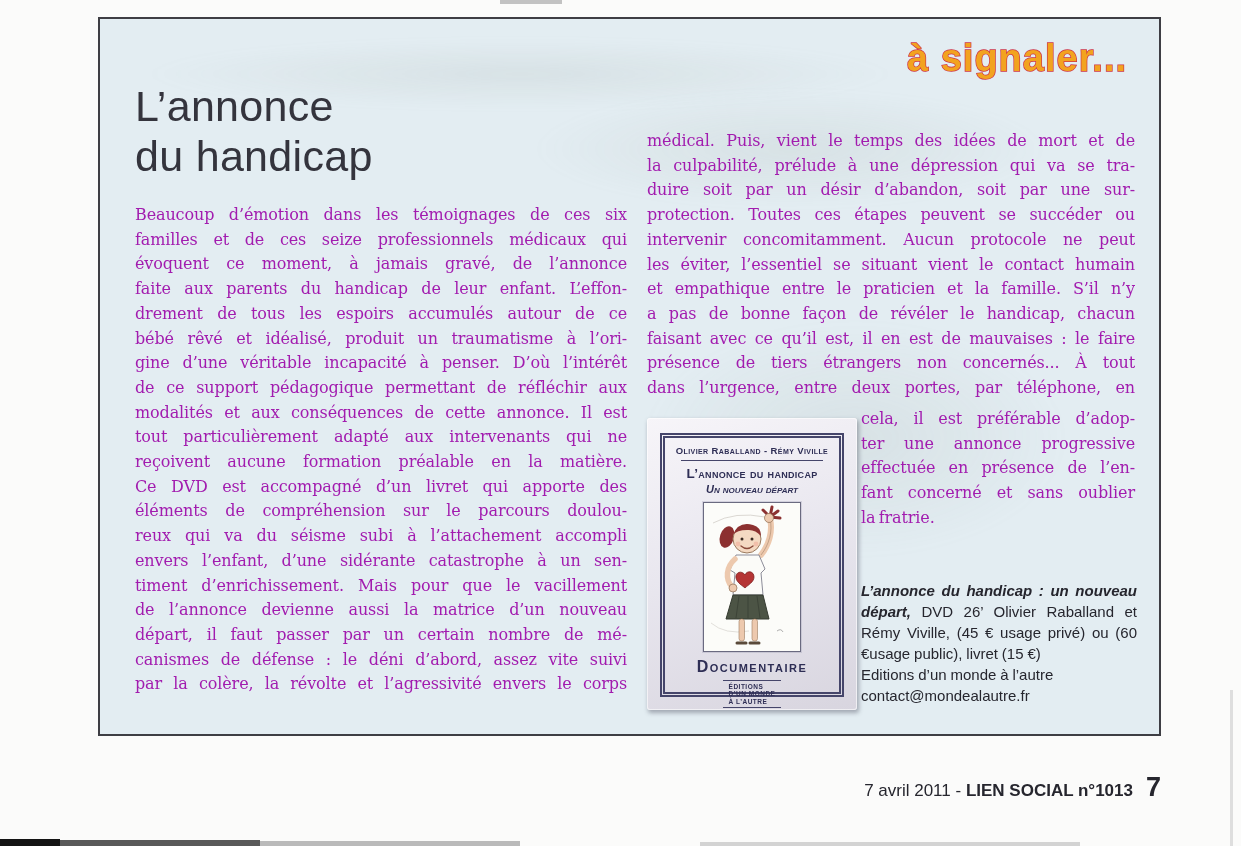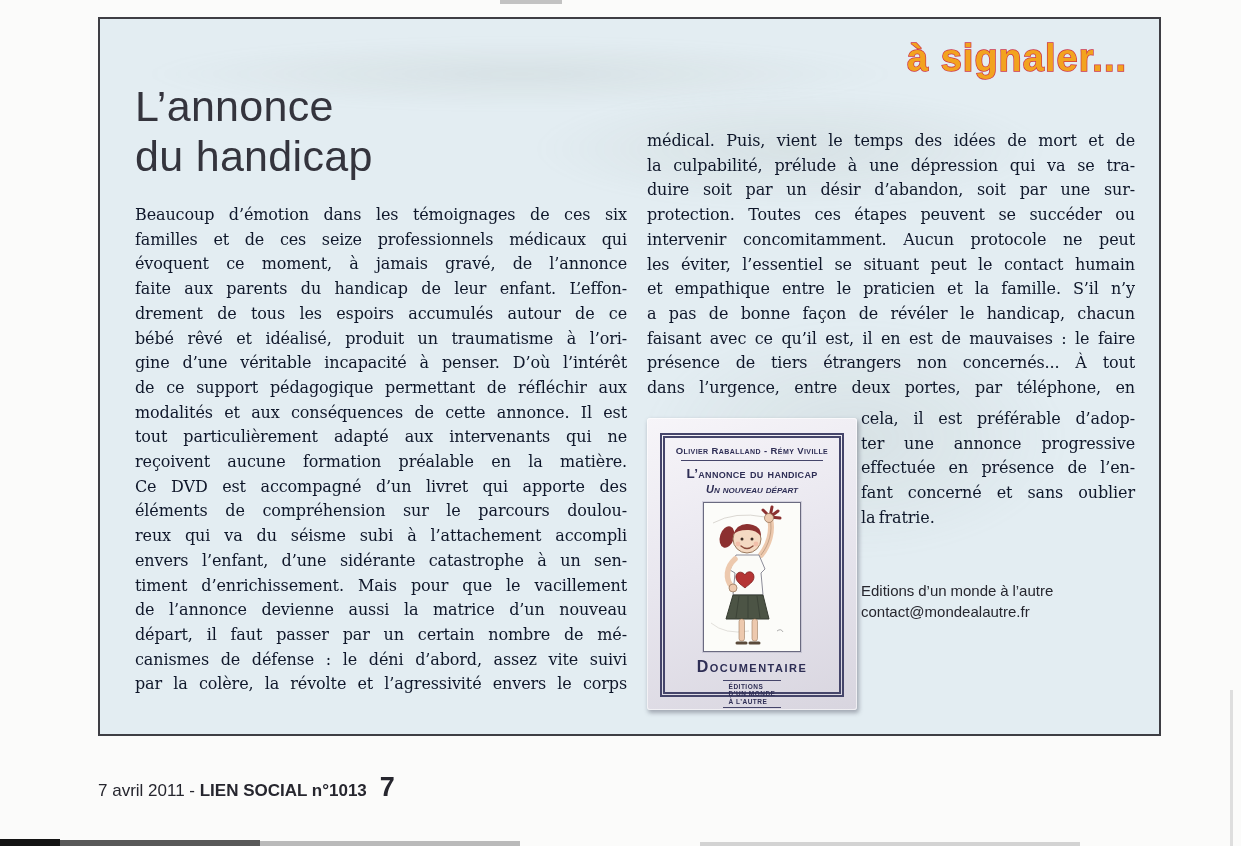--- a/index.html
+++ b/index.html
@@ -25,21 +25,21 @@
   }
   .title{
     position:absolute;left:35px;top:62px;margin:0;
     font-size:43px;line-height:50px;font-weight:400;
     color:#34343d;letter-spacing:.3px;
   }
   
   .bodytext{
     position:absolute;
     font-family:"DejaVu Serif", serif;
-    font-size:16px;line-height:24.7px;color:#0f172a;
+    font-size:16px;line-height:24.7px;color:#a21caf;
     word-spacing:-1.6px;letter-spacing:-.12px;
   }
   .ln{text-align:justify;}
   .lines-just .ln{text-align-last:justify;}
   .lines-just-el .ln:not(:last-child){text-align-last:justify;}
   .col-left{left:35px;top:184px;width:492px;}
   .col-right{left:547px;top:110px;width:488px;}
   .wraprow{position:absolute;left:547px;top:385px;width:488px;height:320px;}
   .wraptext{position:absolute;left:214px;top:3px;width:274px;}
   
@@ -66,21 +66,21 @@
   .cov-rule{width:92%;border:0;border-top:1px solid #45456a;margin:4px auto 5px;}
   .cov-title{font-variant:small-caps;font-weight:700;font-size:13.5px;letter-spacing:.3px;white-space:nowrap;}
   .cov-subtitle{font-variant:small-caps;font-weight:700;font-style:italic;font-size:11px;margin-top:2px;white-space:nowrap;}
   .cov-illus{width:96px;height:148px;margin:7px auto 6px;background:#fcfcf9;border:1px solid #6a6a80;box-shadow:0 0 0 1px rgba(70,70,110,.15);}
   .cov-genre{font-variant:small-caps;font-weight:700;font-size:16px;letter-spacing:1.5px;white-space:nowrap;}
   .cov-logo{margin-top:4px;font-size:6.5px;line-height:7.5px;font-weight:700;letter-spacing:.5px;
     border-top:1px solid #45456a;border-bottom:1px solid #45456a;padding:1.5px 6px;text-transform:uppercase;}
   .cov-logo div{white-space:nowrap;}
   
   .footer{
-    position:absolute;left:98px;top:772px;width:1063px;
+    position:absolute;left:98px;top:772px;width:1063px;text-align:right;
     font-size:17px;color:#26262e;
   }
   .footer .bold{font-weight:700;}
   .pgnum{font-size:27px;font-weight:700;margin-left:13px;}
   
   .strip{position:absolute;pointer-events:none;}
   .edge-shadow{position:absolute;right:8px;top:690px;width:3px;height:156px;background:#d7d7d7;opacity:.8;}
 </style>
 </head>
 <body>
@@ -120,21 +120,21 @@
       <div class="ln">canismes de défense : le déni d’abord, assez vite suivi</div>
       <div class="ln">par la colère, la révolte et l’agressivité envers le corps</div>
     </div>
 
   <div class="bodytext col-right lines-just">
       <div class="ln">médical. Puis, vient le temps des idées de mort et de</div>
       <div class="ln">la culpabilité, prélude à une dépression qui va se tra-</div>
       <div class="ln">duire soit par un désir d’abandon, soit par une sur-</div>
       <div class="ln">protection. Toutes ces étapes peuvent se succéder ou</div>
       <div class="ln">intervenir concomitamment. Aucun protocole ne peut</div>
-      <div class="ln">les éviter, l’essentiel se situant peut le contact humain</div>
+      <div class="ln">les éviter, l’essentiel se situant vient le contact humain</div>
       <div class="ln">et empathique entre le praticien et la famille. S’il n’y</div>
       <div class="ln">a pas de bonne façon de révéler le handicap, chacun</div>
       <div class="ln">faisant avec ce qu’il est, il en est de mauvaises : le faire</div>
       <div class="ln">présence de tiers étrangers non concernés... À tout</div>
       <div class="ln">dans l’urgence, entre deux portes, par téléphone, en</div>
     </div>
 
   <div class="wraprow">
 
     <div class="cover">
@@ -193,20 +193,21 @@
 
     <div class="bodytext wraptext lines-just-el">
         <div class="ln">cela, il est préférable d’adop-</div>
         <div class="ln">ter une annonce progressive</div>
         <div class="ln">effectuée en présence de l’en-</div>
         <div class="ln">fant concerné et sans oublier</div>
         <div class="ln">la fratrie.</div>
       </div>
 
     <div class="caption">
+      <p class="cap-para"><span class="cap-title">L’annonce du handicap : un nouveau départ,</span> <span>DVD 26’ Olivier Raballand et Rémy Viville, (45 € usage privé) ou (60 €usage public), livret (15 €)</span></p>
       <div class="cap-line">Editions d’un monde à l’autre</div>
       <div class="cap-line">contact@mondealautre.fr</div>
     </div>
 
   </div>
 </div>
 
 <div class="footer"><span>7 avril 2011 - </span><span class="bold">LIEN SOCIAL n°1013</span><span class="pgnum">7</span></div>
 
 <div class="strip" style="left:0;bottom:0;width:60px;height:7px;background:#141414;"></div>

